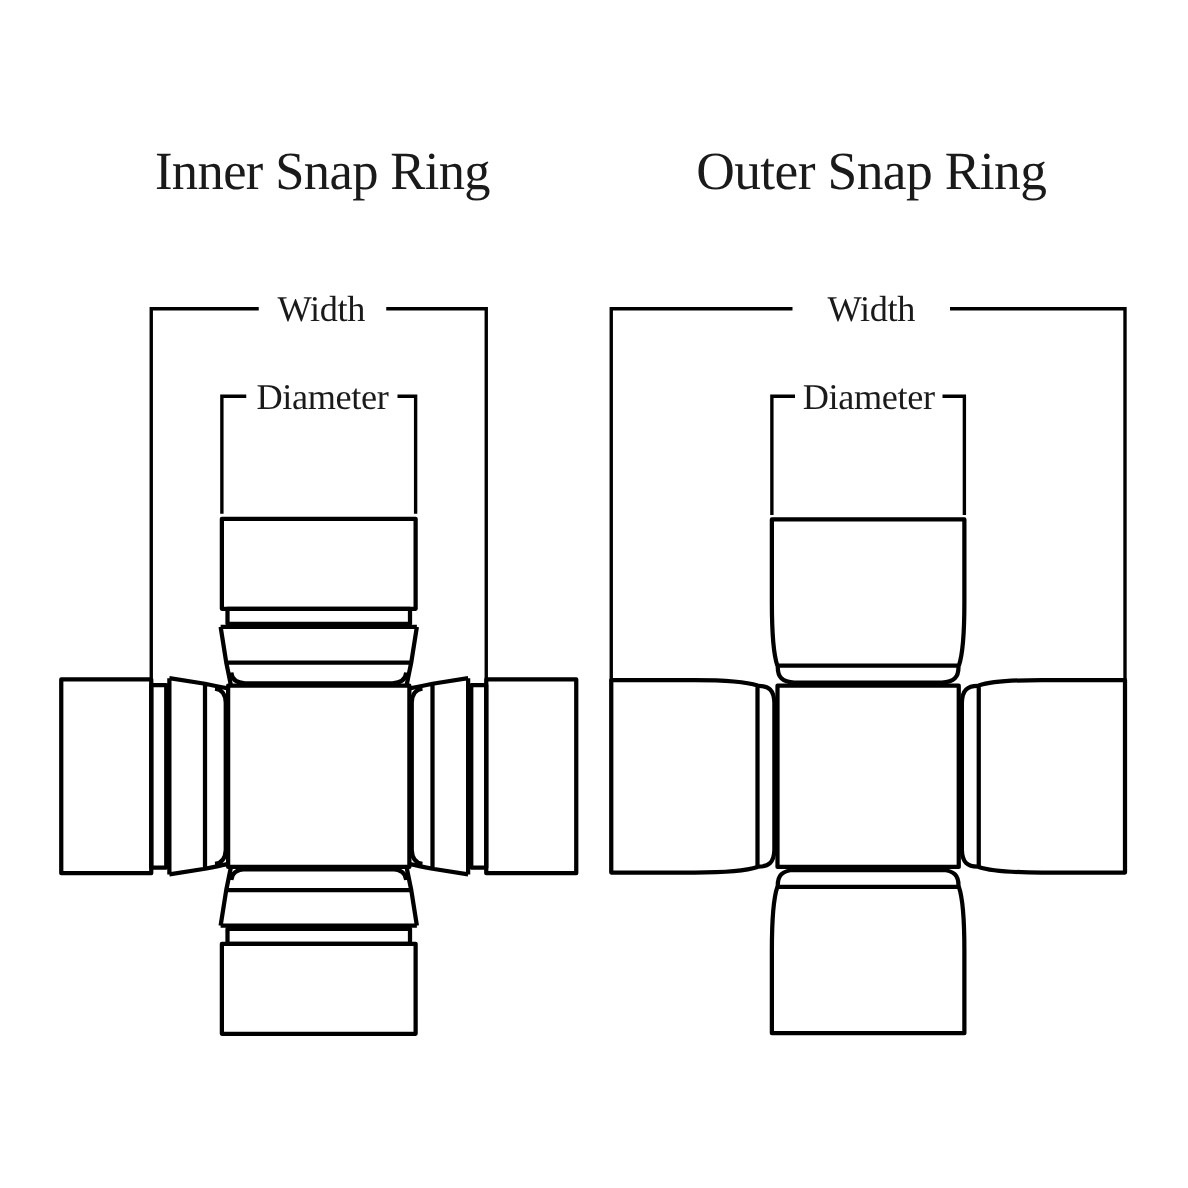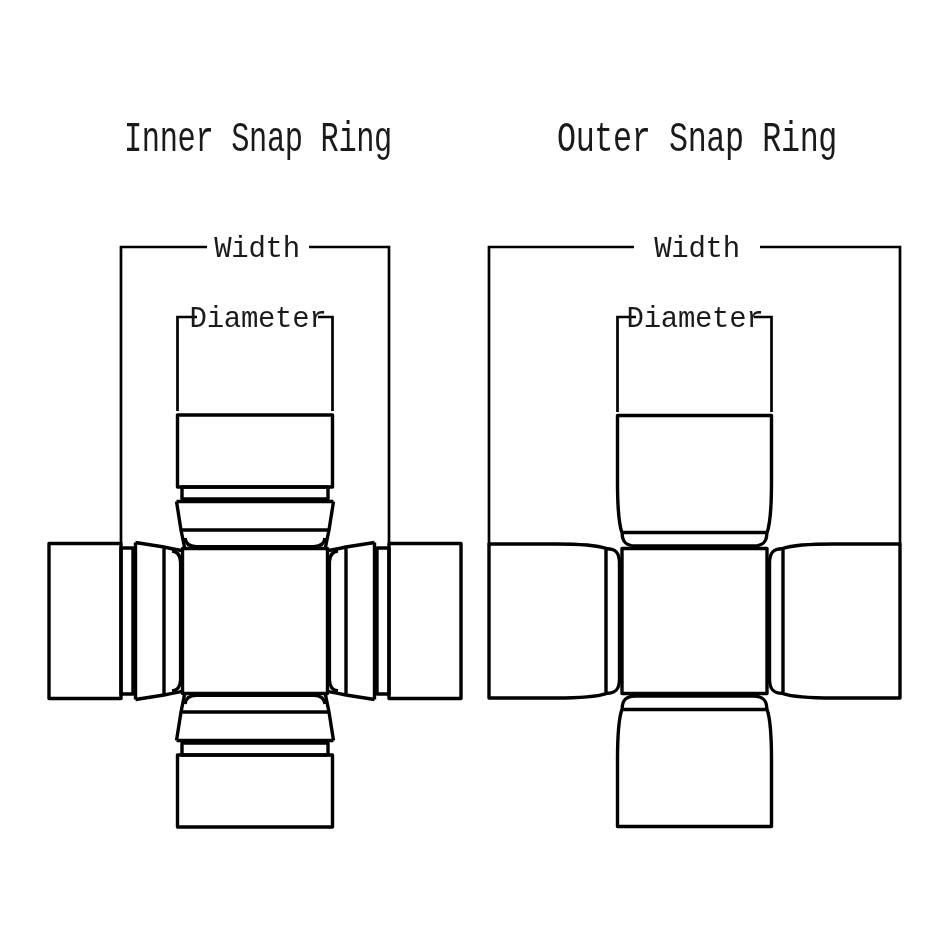--- a/index.html
+++ b/index.html
@@ -4,21 +4,21 @@
 <style>
   :root{
     --bg:#ffffff;
     --line:#000000;
     --text:#1a1a1a;
   }
   *{margin:0;padding:0;box-sizing:border-box;}
   html,body{width:950px;height:950px;background:var(--bg);overflow:hidden;}
   .canvas{
     position:relative;width:950px;height:950px;background:var(--bg);
-    font-family:Liberation Mono, monospace;
+    font-family:Liberation Serif, serif;
   }
   svg{display:block;}
   .draw{stroke:var(--line);stroke-width:3.4;fill:none;stroke-linejoin:round;stroke-linecap:butt;}
   .bracket{stroke:var(--line);stroke-width:2.7;fill:none;stroke-linejoin:miter;stroke-linecap:butt;}
   text{fill:var(--text);}
   .title{font-size:43px;letter-spacing:-0.5px;}
   .dim{font-size:29px;letter-spacing:-0.3px;}
 </style>
 </head>
 <body>

